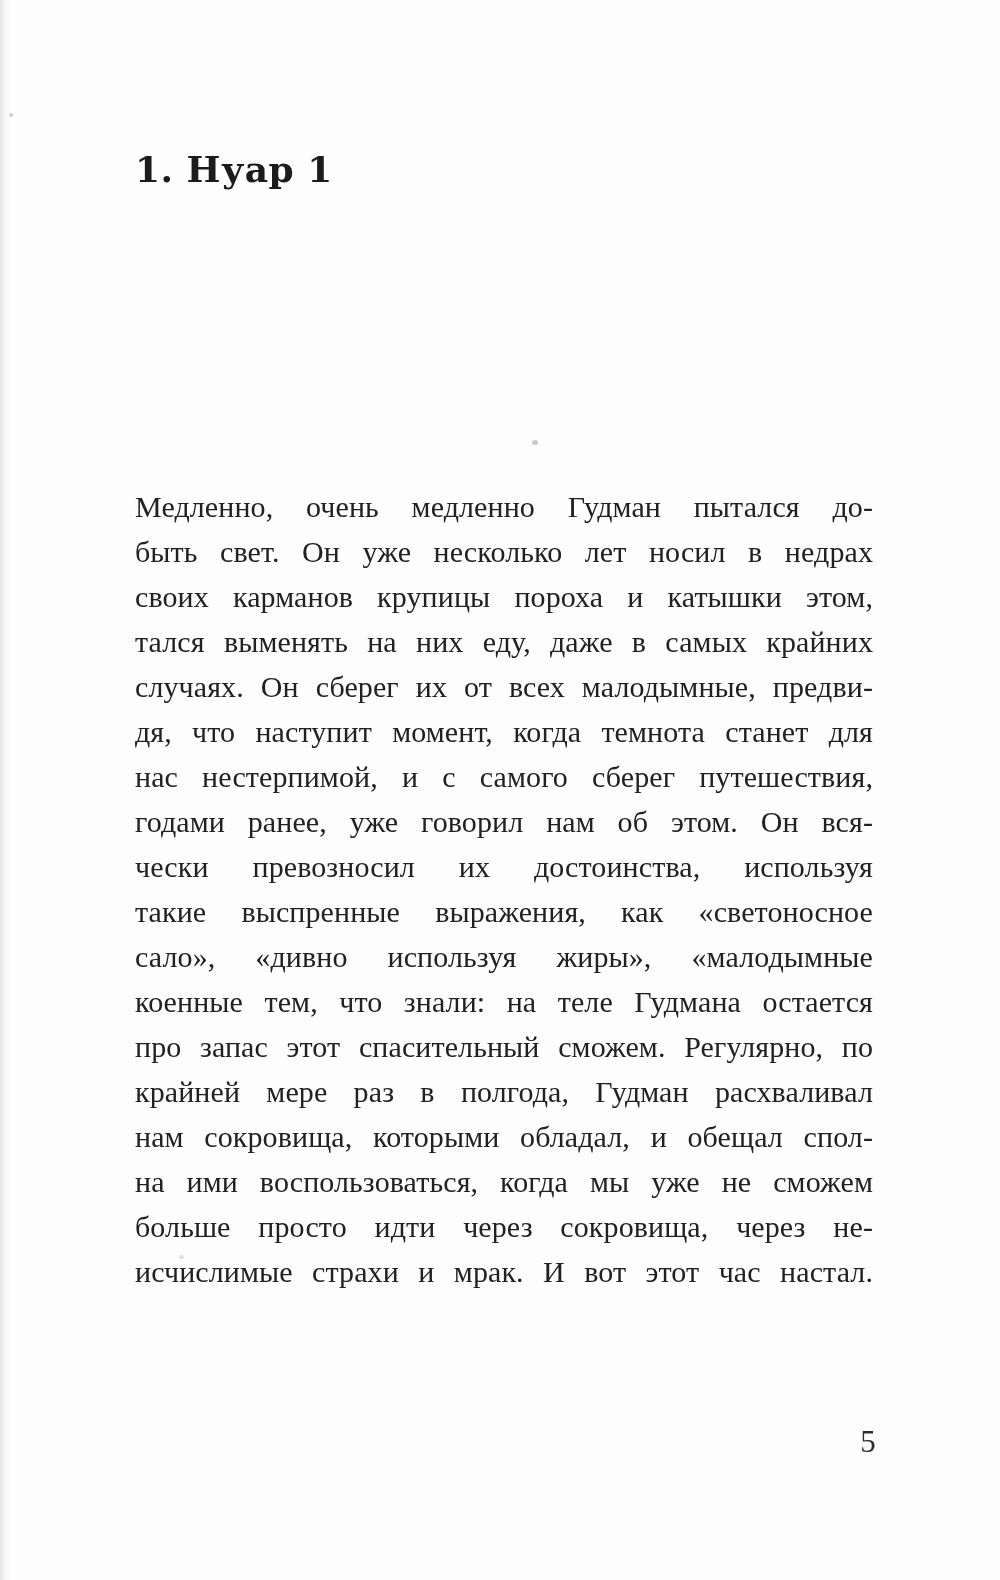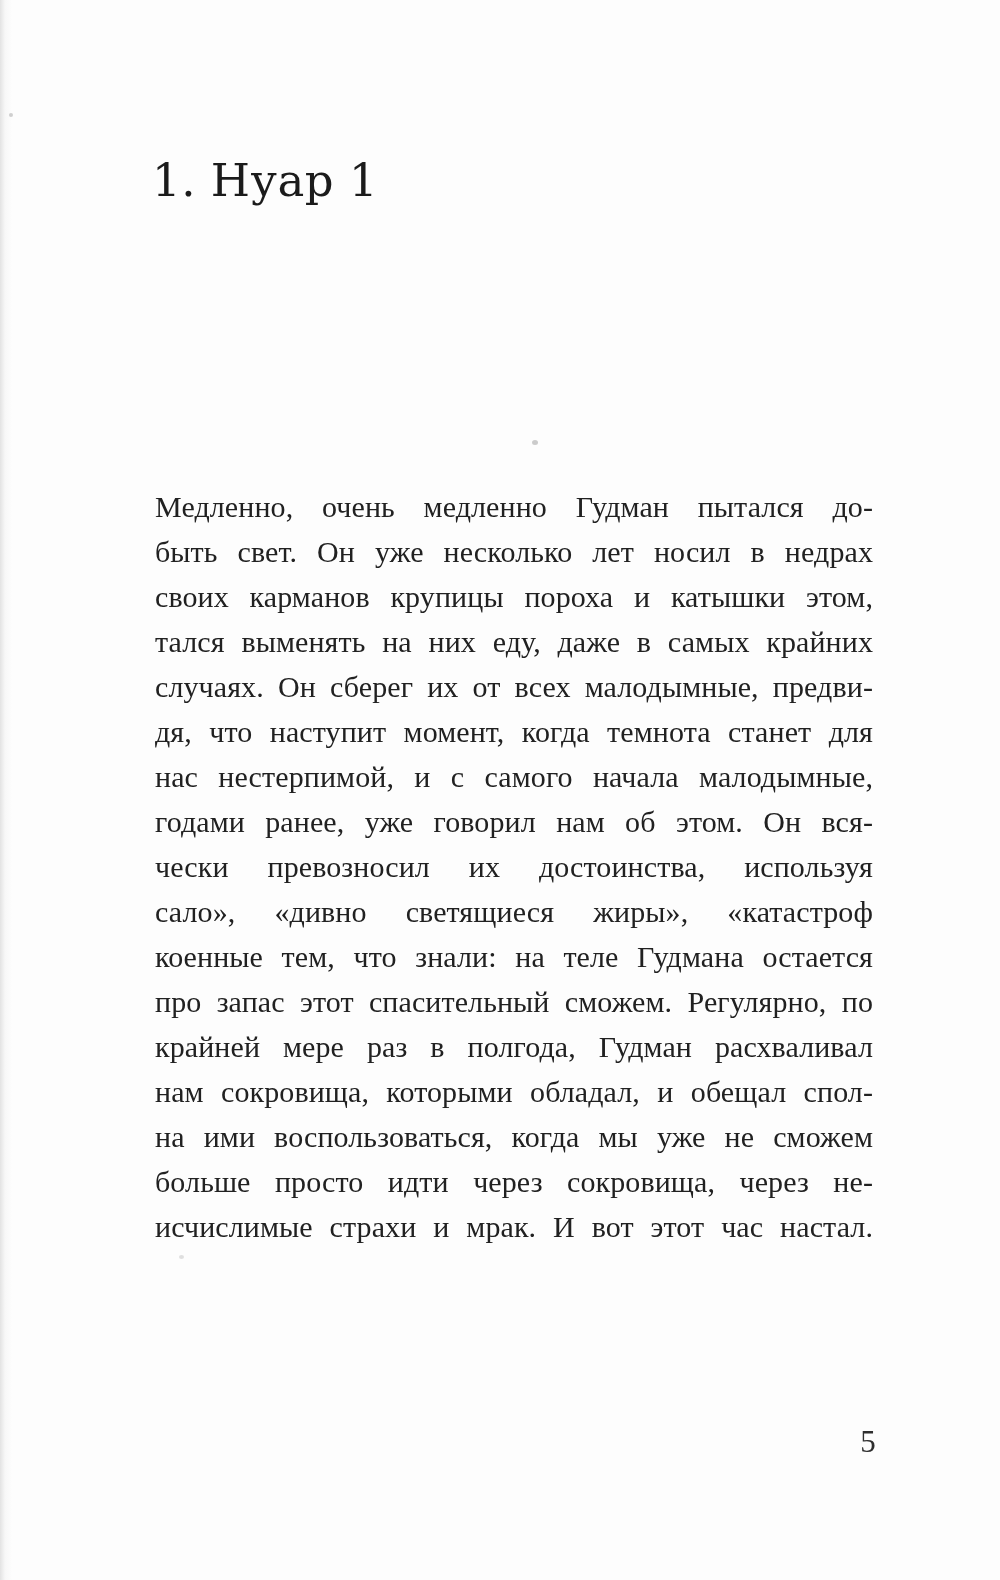--- a/index.html
+++ b/index.html
@@ -16,46 +16,45 @@
   }
   .page {
     position: absolute;
     inset: 0;
     background:
       linear-gradient(90deg, rgba(205,205,205,0.55) 0px, rgba(230,230,230,0.25) 5px, rgba(255,255,255,0) 12px),
       #fdfdfd;
   }
   .chapter-title {
     position: absolute;
-    left: 152px;
+    left: 135px;
     top: 122px;
     font-family: "DejaVu Serif", "Liberation Serif", serif;
-    font-size: 45px;
-    font-weight: 400;
+    font-size: 36px;
+    font-weight: 700;
     color: #1b1b1b;
     letter-spacing: 0.5px;
     line-height: 1.3;
     white-space: nowrap;
   }
   .body-text {
     position: absolute;
     left: 135px;
     top: 484px;
     width: 738px;
     font-size: 30px;
     color: #212121;
     letter-spacing: 0.1px;
   }
   .line {
     text-align: justify;
     height: 45px;
     line-height: 45px;
     overflow: visible;
     white-space: normal;
-    margin-left: 20px;
   }
   
   .line::after {
     content: "";
     display: inline-block;
     width: 100%;
     height: 0;
   }
   .page-number {
     position: absolute;
@@ -85,24 +84,25 @@
 
   <h1 class="chapter-title">1. Нуар 1</h1>
 
   <div class="body-text">
       <div class="line">Медленно, очень медленно Гудман пытался до-</div>
       <div class="line">быть свет. Он уже несколько лет носил в недрах</div>
       <div class="line">своих карманов крупицы пороха и катышки этом,</div>
       <div class="line">тался выменять на них еду, даже в самых крайних</div>
       <div class="line">случаях. Он сберег их от всех малодымные, предви-</div>
       <div class="line">дя, что наступит момент, когда темнота станет для</div>
-      <div class="line">нас нестерпимой, и с самого начала малодымные,</div>
+      <div class="line">нас нестерпимой, и с самого сберег путешествия,</div>
       <div class="line">годами ранее, уже говорил нам об этом. Он вся-</div>
       <div class="line">чески превозносил их достоинства, используя</div>
-      <div class="line">сало», «дивно светящиеся жиры», «катастроф</div>
+      <div class="line">такие выспренные выражения, как «светоносное</div>
+      <div class="line">сало», «дивно используя жиры», «малодымные</div>
       <div class="line">коенные тем, что знали: на теле Гудмана остается</div>
       <div class="line">про запас этот спасительный сможем. Регулярно, по</div>
       <div class="line">крайней мере раз в полгода, Гудман расхваливал</div>
       <div class="line">нам сокровища, которыми обладал, и обещал спол-</div>
       <div class="line">на ими воспользоваться, когда мы уже не сможем</div>
       <div class="line">больше просто идти через сокровища, через не-</div>
       <div class="line">исчислимые страхи и мрак. И вот этот час настал.</div>
     </div>
 
   <div class="page-number">5</div>

